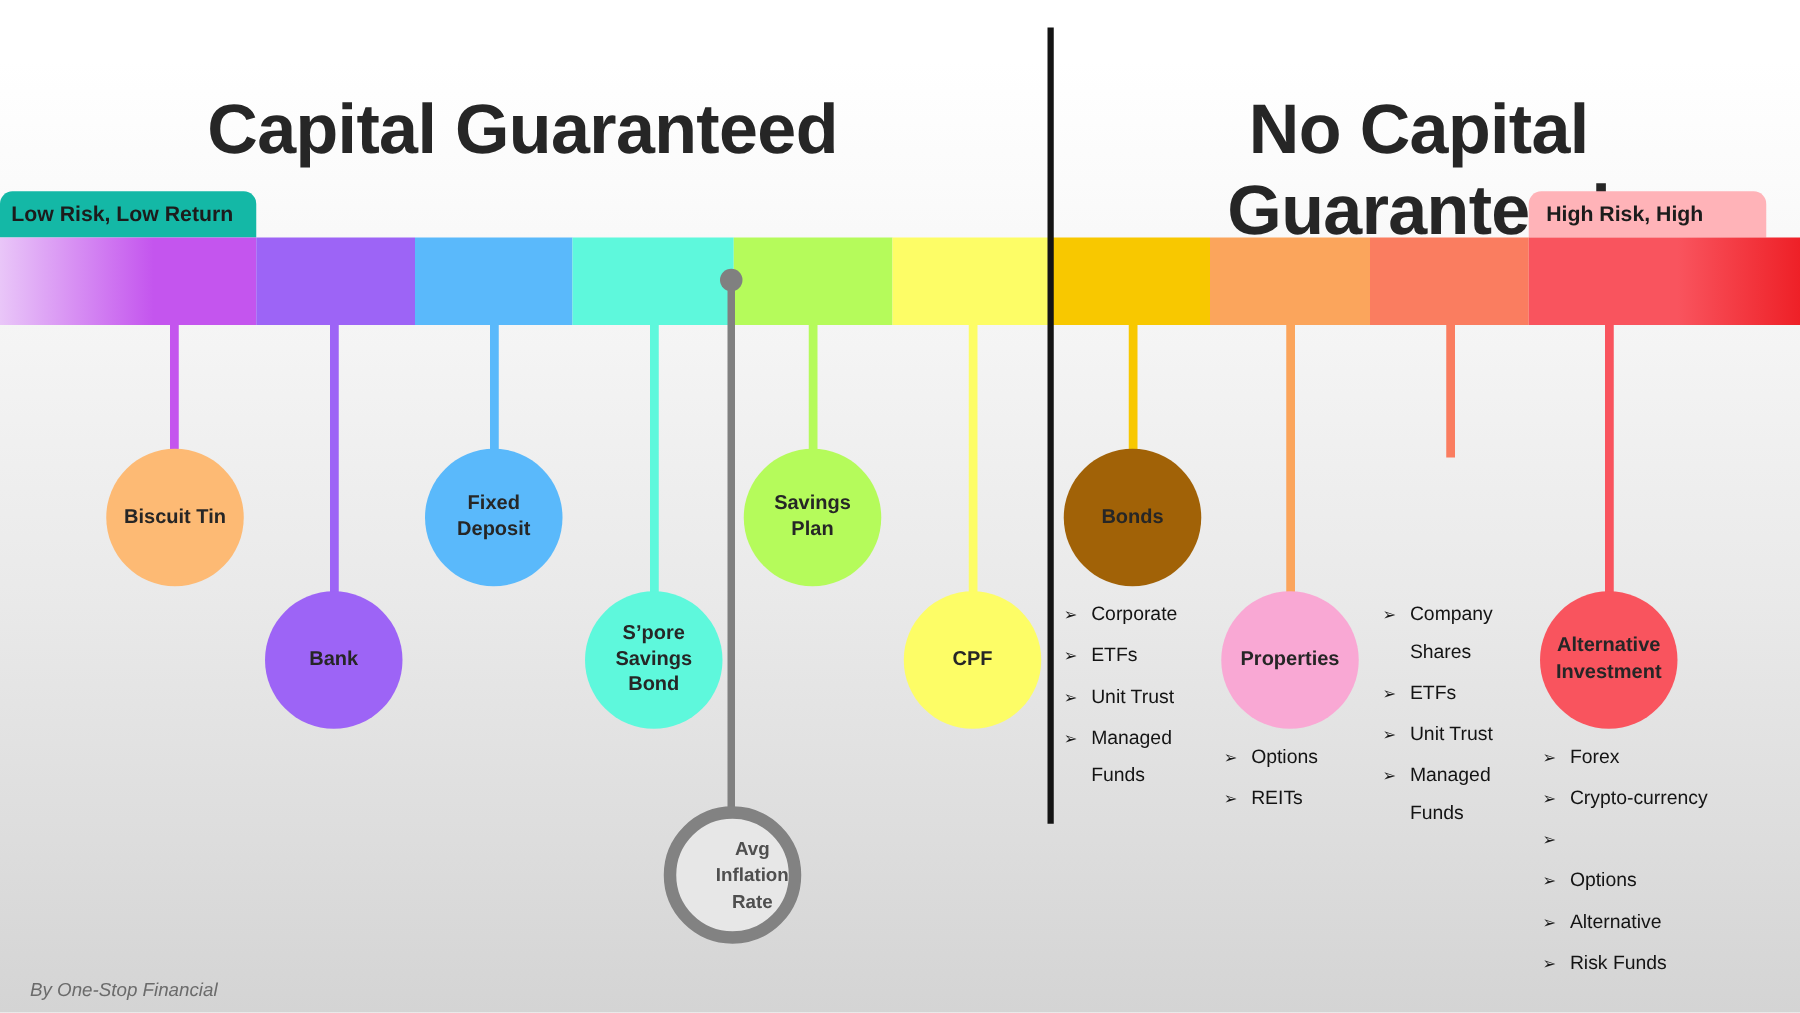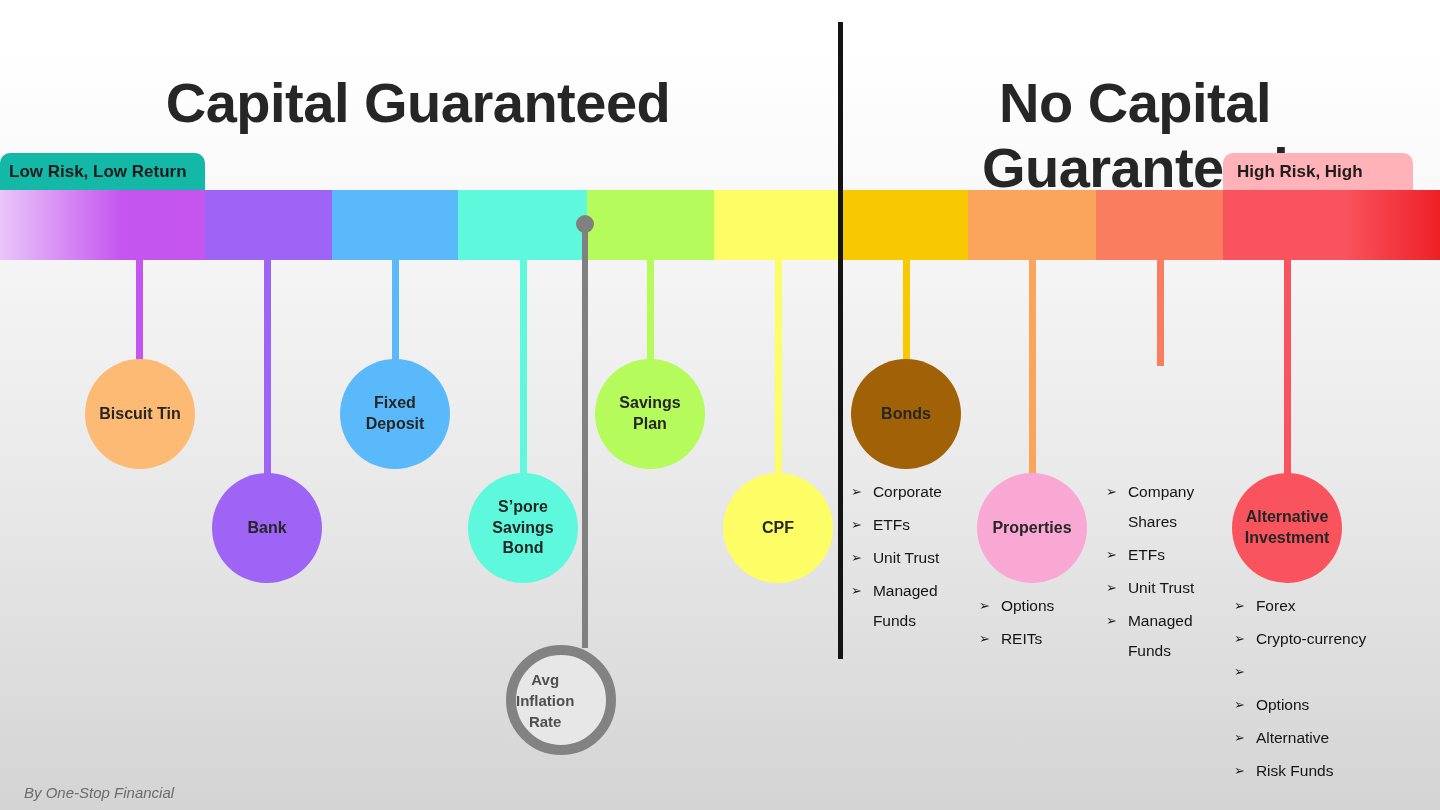--- a/index.html
+++ b/index.html
@@ -73,22 +73,22 @@
   .list-properties{ left:979px; top:591px; width:150px; }
   .list-equities{ left:1106px; top:477px; width:116px; }
   .list-alt{ left:1234px; top:591px; width:212px; }
   .li{ display:flex; margin-bottom:3px; }
   .bullet{ font-size:13px; color:#1a1a1a; line-height:30px; margin-right:11px; flex:0 0 auto; }
   .li-text{ font-size:15.5px; color:#141414; line-height:30px; }
 
   
   .inf-line{ position:absolute; left:582px; top:222px; width:6px; height:426px; z-index:4; }
   .inf-dot{ position:absolute; left:576px; top:215px; width:18px; height:18px; border-radius:50%; z-index:5; }
-  .inf-circle{ position:absolute; left:506px; top:645px; width:110px; height:110px; border-radius:50%;
-               display:flex; align-items:center; justify-content:flex-start; z-index:4; }
+  .inf-circle{ position:absolute; left:531px; top:645px; width:110px; height:110px; border-radius:50%;
+               display:flex; align-items:center; justify-content:flex-end; z-index:4; }
   .inf-label{ font-size:15px; font-weight:700; text-align:center; white-space:pre-line; line-height:1.4; }
 
   
   .credit{ position:absolute; left:24px; top:784px; font-size:15px; font-style:italic; color:#6b6b6b; }
 </style>
 </head>
 <body>
 
 <div class="canvas">
 

